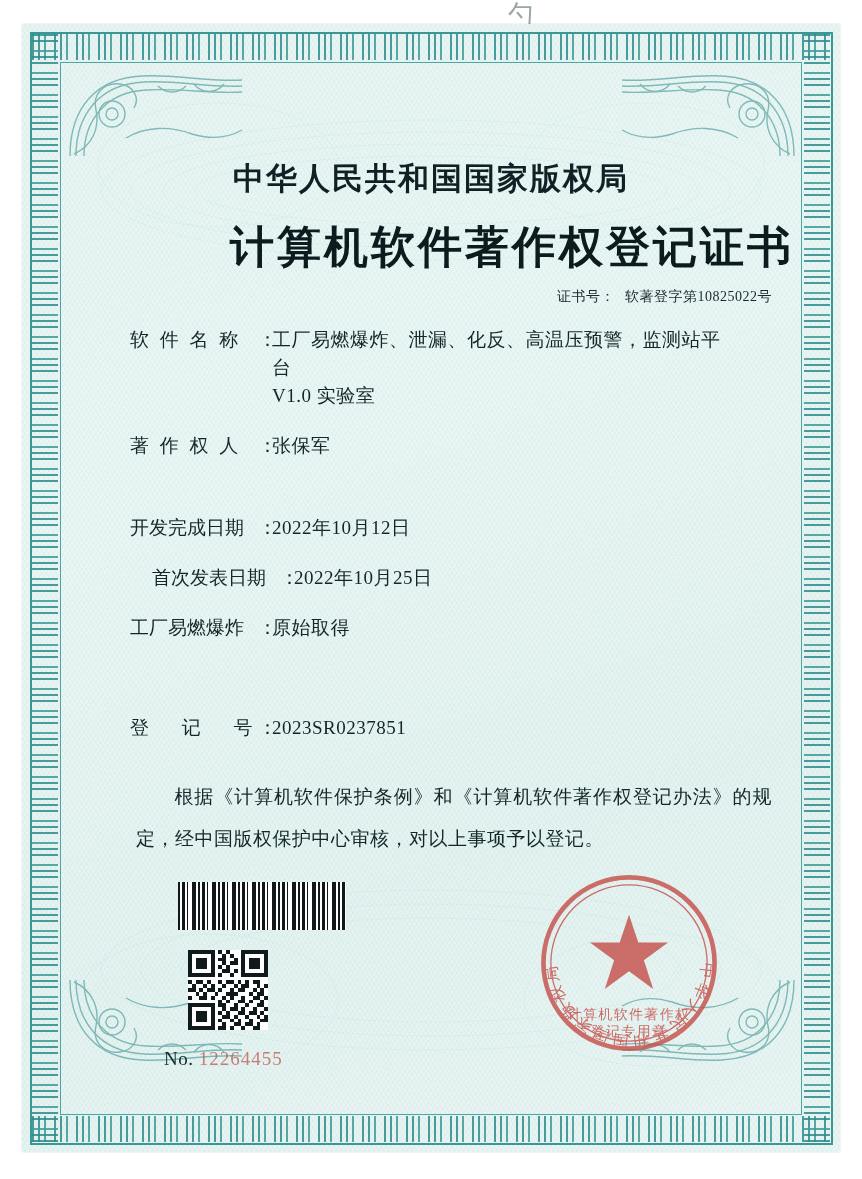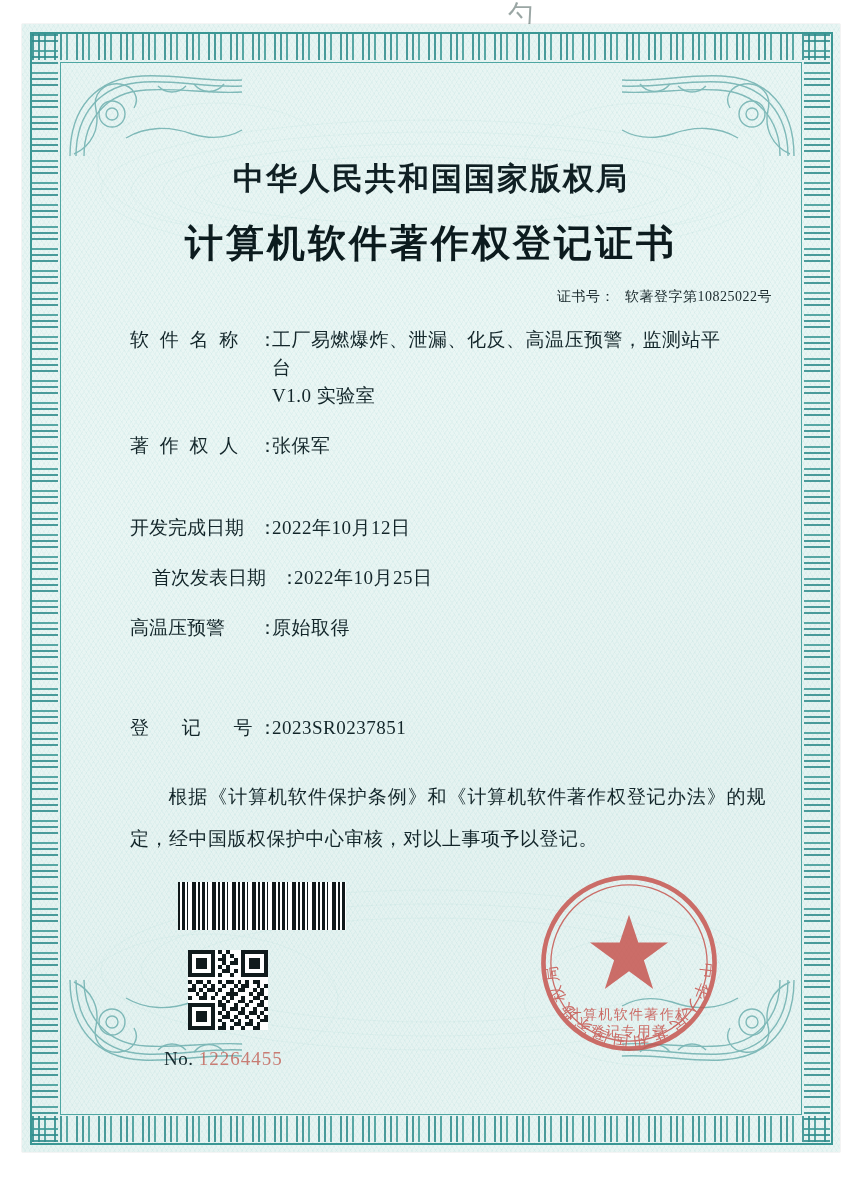--- a/index.html
+++ b/index.html
@@ -148,22 +148,22 @@
     font-weight: bold;
     letter-spacing: 2px;
     color: #102024;
     font-family: "Liberation Serif", serif;
   }
   h2#cert-title {
     position: absolute;
     left: 0; top: 148px;
     width: 726px;
     margin: 0;
-    text-align: center;
-    font-size: 38px;
+    text-align: right;
+    font-size: 44px;
     font-weight: bold;
     letter-spacing: 3px;
     color: #0c1b1e;
     font-family: "Liberation Serif", serif;
   }
 
   #cert-number-line {
     position: absolute;
     right: 22px;
     top: 218px;
@@ -210,21 +210,21 @@
   #row-owner         { top: 362px; }
   #row-dev-date      { top: 444px; }
   #row-pub-date      { top: 494px; margin-left: 22px; }
   #row-acquire       { top: 544px; }
   #row-scope         { top: 594px; }
   #row-reg-number    { top: 644px; }
 
   
   #statement {
     position: absolute;
-    left: 62px;
+    left: 68px;
     top: 706px;
     width: 636px;
     font-size: 19px;
     line-height: 42px;
     color: #13262a;
     text-align: justify;
     letter-spacing: 0.5px;
   }
   #statement .indent { display: inline-block; width: 38px; }
 
@@ -400,21 +400,21 @@
 
       <div class="field-row" id="row-dev-date">
         <span class="field-label tight">开发完成日期</span><span class="field-colon">：</span><span class="field-value">2022年10月12日</span>
       </div>
 
       <div class="field-row" id="row-pub-date">
         <span class="field-label tight">首次发表日期</span><span class="field-colon">：</span><span class="field-value">2022年10月25日</span>
       </div>
 
       <div class="field-row" id="row-acquire">
-        <span class="field-label tight">高温压预警</span><span class="field-colon">：</span><span class="field-value">原始取得</span>
+        <span class="field-label tight">工厂易燃爆炸</span><span class="field-colon">：</span><span class="field-value">原始取得</span>
       </div>
 
 
       <div class="field-row" id="row-reg-number">
         <span class="field-label" style="letter-spacing:14px;">登 记 号</span><span class="field-colon">：</span><span class="field-value">2023SR0237851</span>
       </div>
 
       <div id="statement"><span class="indent"></span><span>根据《计算机软件保护条例》和《计算机软件著作权登记办法》的规定，经中国版权保护中心审核，对以上事项予以登记。</span></div>
 
       <div id="barcode"></div>

